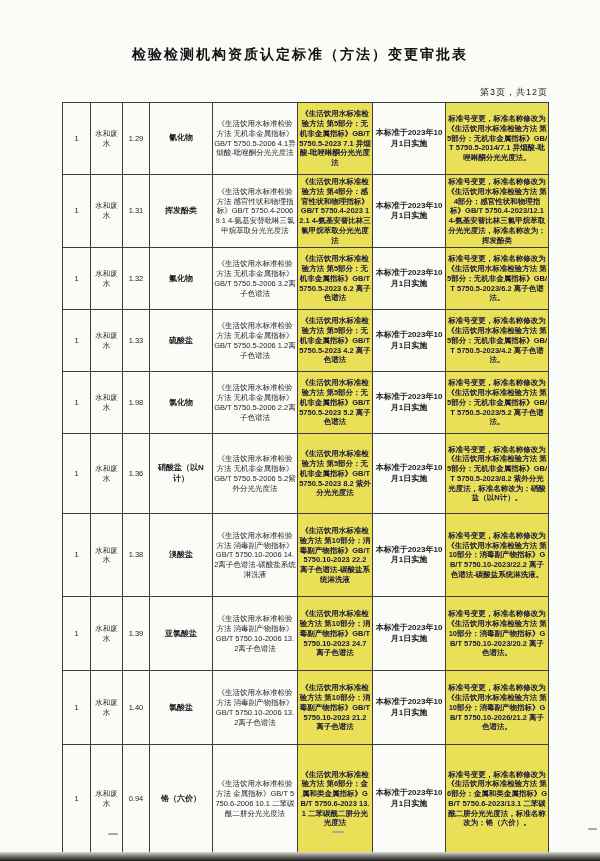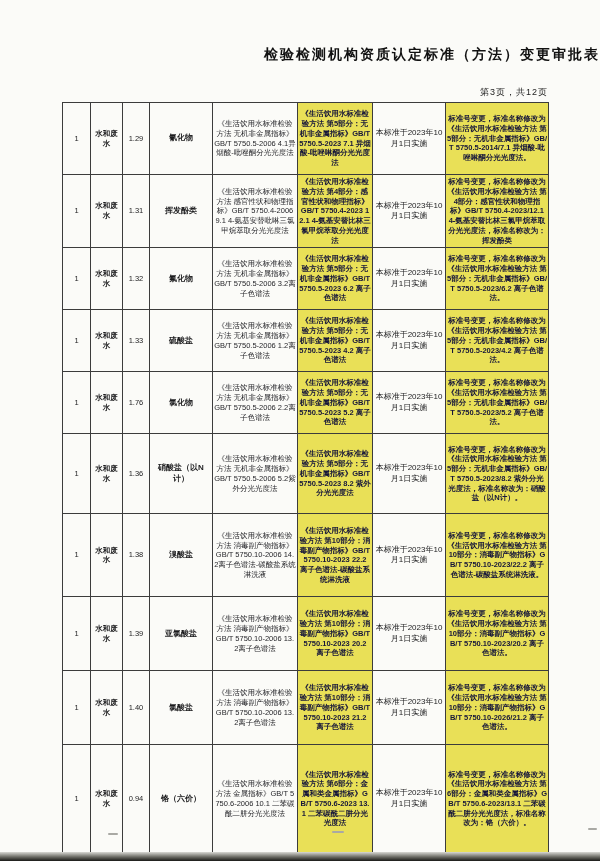--- a/index.html
+++ b/index.html
@@ -9,21 +9,21 @@
   html,body{width:600px;height:861px;}
   body{
     font-family:"Liberation Sans","DejaVu Sans",sans-serif;
     background:#e9e9e6;
   }
   .page{
     position:relative;width:600px;height:861px;overflow:hidden;
     background:var(--paper);color:var(--ink);
   }
   .doc-title{
-    margin-top:46px;text-align:right;
+    margin-top:46px;text-align:center;
     font-size:14px;font-weight:bold;letter-spacing:2px;color:#111;
     font-family:"Liberation Serif","DejaVu Serif",serif;
   }
   .page-indicator{
     width:548px;text-align:right;font-size:9px;color:#222;
     margin-top:22px;letter-spacing:1px;
   }
   table.main{
     border-collapse:collapse;table-layout:fixed;
     margin-left:62px;margin-top:3px;width:486px;
@@ -32,24 +32,24 @@
     border:1px solid var(--border);
     font-size:7.5px;line-height:1.3;
     text-align:center;vertical-align:middle;
     padding:2px 1px;color:var(--ink);
     word-break:break-all;
   }
   col.w-no{width:28px;} col.w-cat{width:32px;} col.w-num{width:27px;}
   col.w-name{width:63px;} col.w-old{width:85px;} col.w-new{width:75px;}
   col.w-impl{width:73px;} col.w-chg{width:103px;}
   td.c-name{font-weight:bold;font-size:8px;}
-  td.c-cat{font-weight:bold;}
+  td.c-cat{font-weight:normal;}
   td.c-new,td.c-chg{background:var(--hl);font-weight:bold;color:#16163a;}
   td.c-old{color:#26262a;}
-  td.c-impl{font-size:8px;font-weight:normal;}
+  td.c-impl{font-size:8px;font-weight:bold;}
   tr.h72 td{height:72px;} tr.h75 td{height:65px;} tr.h62 td{height:62px;}
   tr.h80 td{height:80px;} tr.h83 td{height:83px;} tr.h74 td{height:74px;}
   tr.h88 td{height:108px;}
   .scan-edge{
     position:absolute;left:0;bottom:0;width:600px;height:9px;
     background:linear-gradient(to bottom,#d9d9d4,#6a6a63 55%,#191917);
   }
   .artifact{
     position:absolute;height:2px;background:#a9a9a4;border-radius:1px;
   }
@@ -113,21 +113,21 @@
         <td class="c-num">1.33</td>
         <td class="c-name">硫酸盐</td>
         <td class="c-old">《生活饮用水标准检验方法 无机非金属指标》GB/T 5750.5-2006 1.2离子色谱法</td>
         <td class="c-new">《生活饮用水标准检验方法 第5部分：无机非金属指标》GB/T 5750.5-2023 4.2 离子色谱法</td>
         <td class="c-impl">本标准于2023年10月1日实施</td>
         <td class="c-chg">标准号变更，标准名称修改为《生活饮用水标准检验方法 第5部分：无机非金属指标》GB/T 5750.5-2023/4.2 离子色谱法。</td>
       </tr>
       <tr class="h62">
         <td class="c-no">1</td>
         <td class="c-cat">水和废水</td>
-        <td class="c-num">1.76</td>
+        <td class="c-num">1.98</td>
         <td class="c-name">氯化物</td>
         <td class="c-old">《生活饮用水标准检验方法 无机非金属指标》GB/T 5750.5-2006 2.2离子色谱法</td>
         <td class="c-new">《生活饮用水标准检验方法 第5部分：无机非金属指标》GB/T 5750.5-2023 5.2 离子色谱法</td>
         <td class="c-impl">本标准于2023年10月1日实施</td>
         <td class="c-chg">标准号变更，标准名称修改为《生活饮用水标准检验方法 第5部分：无机非金属指标》GB/T 5750.5-2023/5.2 离子色谱法。</td>
       </tr>
       <tr class="h80">
         <td class="c-no">1</td>
         <td class="c-cat">水和废水</td>
         <td class="c-num">1.36</td>
@@ -146,21 +146,21 @@
         <td class="c-new">《生活饮用水标准检验方法 第10部分：消毒副产物指标》GB/T 5750.10-2023 22.2 离子色谱法-碳酸盐系统淋洗液</td>
         <td class="c-impl">本标准于2023年10月1日实施</td>
         <td class="c-chg">标准号变更，标准名称修改为《生活饮用水标准检验方法 第10部分：消毒副产物指标》GB/T 5750.10-2023/22.2 离子色谱法-碳酸盐系统淋洗液。</td>
       </tr>
       <tr class="h74">
         <td class="c-no">1</td>
         <td class="c-cat">水和废水</td>
         <td class="c-num">1.39</td>
         <td class="c-name">亚氯酸盐</td>
         <td class="c-old">《生活饮用水标准检验方法 消毒副产物指标》GB/T 5750.10-2006 13.2离子色谱法</td>
-        <td class="c-new">《生活饮用水标准检验方法 第10部分：消毒副产物指标》GB/T 5750.10-2023 20.2 离子色谱法</td>
+        <td class="c-new">《生活饮用水标准检验方法 第10部分：消毒副产物指标》GB/T 5750.10-2023 24.7 离子色谱法</td>
         <td class="c-impl">本标准于2023年10月1日实施</td>
         <td class="c-chg">标准号变更，标准名称修改为《生活饮用水标准检验方法 第10部分：消毒副产物指标》GB/T 5750.10-2023/20.2 离子色谱法。</td>
       </tr>
       <tr class="h74">
         <td class="c-no">1</td>
         <td class="c-cat">水和废水</td>
         <td class="c-num">1.40</td>
         <td class="c-name">氯酸盐</td>
         <td class="c-old">《生活饮用水标准检验方法 消毒副产物指标》GB/T 5750.10-2006 13.2离子色谱法</td>
         <td class="c-new">《生活饮用水标准检验方法 第10部分：消毒副产物指标》GB/T 5750.10-2023 21.2 离子色谱法</td>

